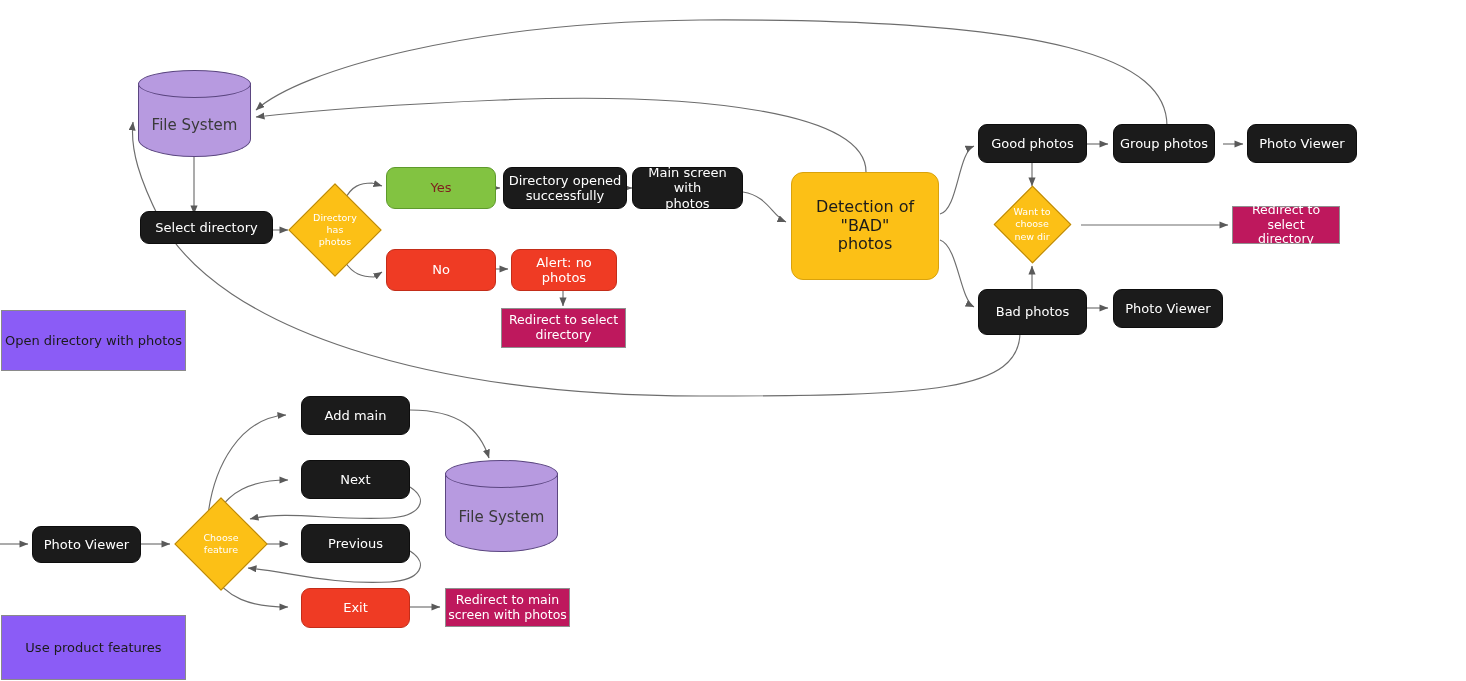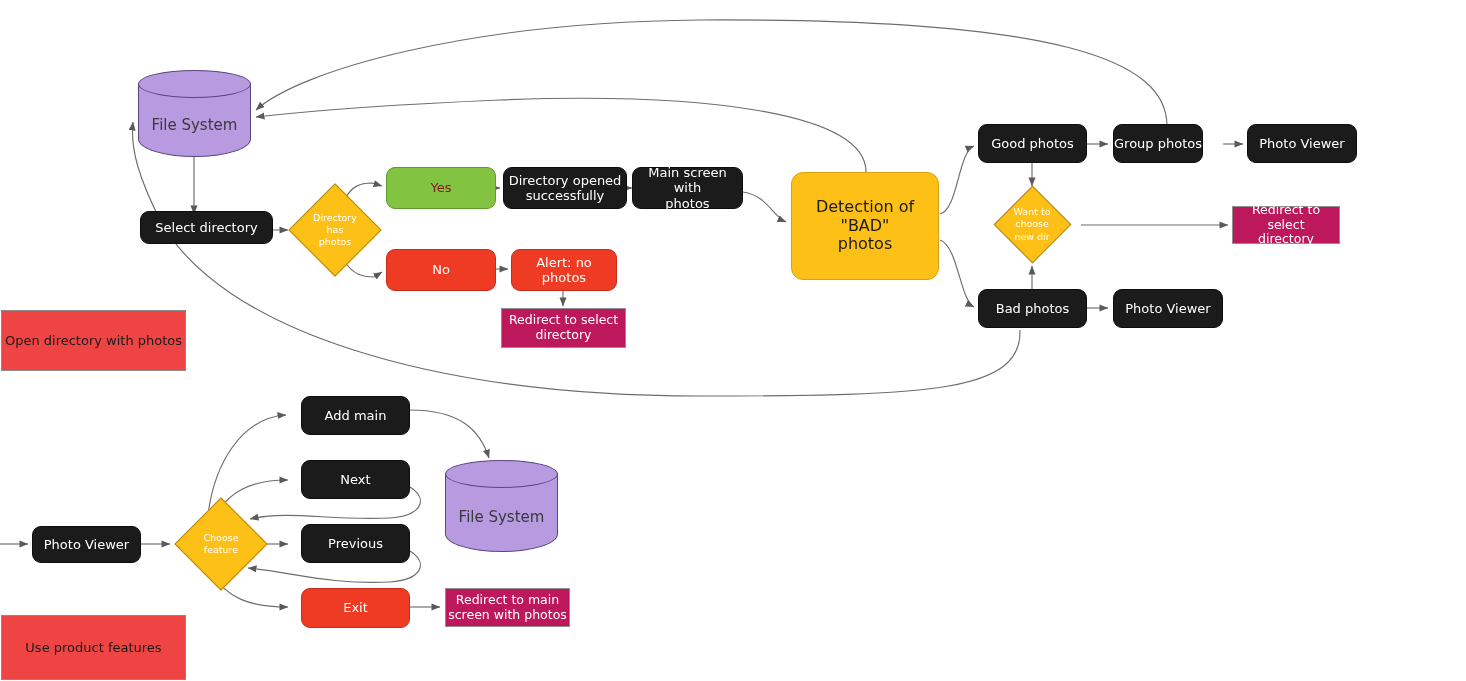--- a/index.html
+++ b/index.html
@@ -29,21 +29,21 @@
   }
   .n-amber-round{
     background:#fcc016;color:#1b1b1b;border:1px solid #d9a20c;
     border-radius:12px;font-size:16px;
   }
   .n-amber-rect{
     background:#be185d;color:#ffffff;border:1px solid #8f8f8f;
     border-radius:0;font-size:12.5px;
   }
   .n-label{
-    background:#ef4444;color:#1b1b1b;border:1px solid #8a8a8a;
+    background:#8b5cf6;color:#1b1b1b;border:1px solid #8a8a8a;
     border-radius:0;font-size:13px;
   }
   .cylinder{position:absolute;box-sizing:border-box;}
   .cyl-body{
     position:absolute;left:0;right:0;
     background:#b79ae0;border-left:1px solid #5b4680;
     border-right:1px solid #5b4680;border-bottom:1px solid #5b4680;
     border-bottom-left-radius:50% 18px;border-bottom-right-radius:50% 18px;
   }
   .cyl-top{
@@ -200,21 +200,21 @@
     <span>
       <span>Detection of "BAD"</span><br>
       <span>photos</span>
     </span>
   </div>
 
   <div class="node n-black" style="left:978px;top:124px;width:109px;height:39px;">
     <span>Good photos</span>
   </div>
 
-  <div class="node n-black" style="left:1113px;top:124px;width:90px;height:39px;">
+  <div class="node n-black" style="left:1113px;top:124px;width:102px;height:39px;">
     <span>Group photos</span>
   </div>
 
   <div class="node n-black" style="left:1247px;top:124px;width:110px;height:39px;">
     <span>Photo Viewer</span>
   </div>
 
   <div class="diamond" style="left:1005px;top:197px;width:55px;height:55px;">
     <div class="dshape"></div>
     <div class="dtext" style="width:104px;left:-25px;">
@@ -226,21 +226,21 @@
     </div>
   </div>
 
   <div class="node n-amber-rect" style="left:1232px;top:206px;width:108px;height:38px;">
     <span>
       <span>Redirect to select</span><br>
       <span>directory</span>
     </span>
   </div>
 
-  <div class="node n-black" style="left:978px;top:289px;width:109px;height:39px;">
+  <div class="node n-black" style="left:978px;top:289px;width:109px;height:46px;">
     <span>Bad photos</span>
   </div>
 
   <div class="node n-black" style="left:1113px;top:289px;width:110px;height:39px;">
     <span>Photo Viewer</span>
   </div>
 
   <div class="node n-label" style="left:1px;top:310px;width:185px;height:61px;">
     <span>Open directory with photos</span>
   </div>

